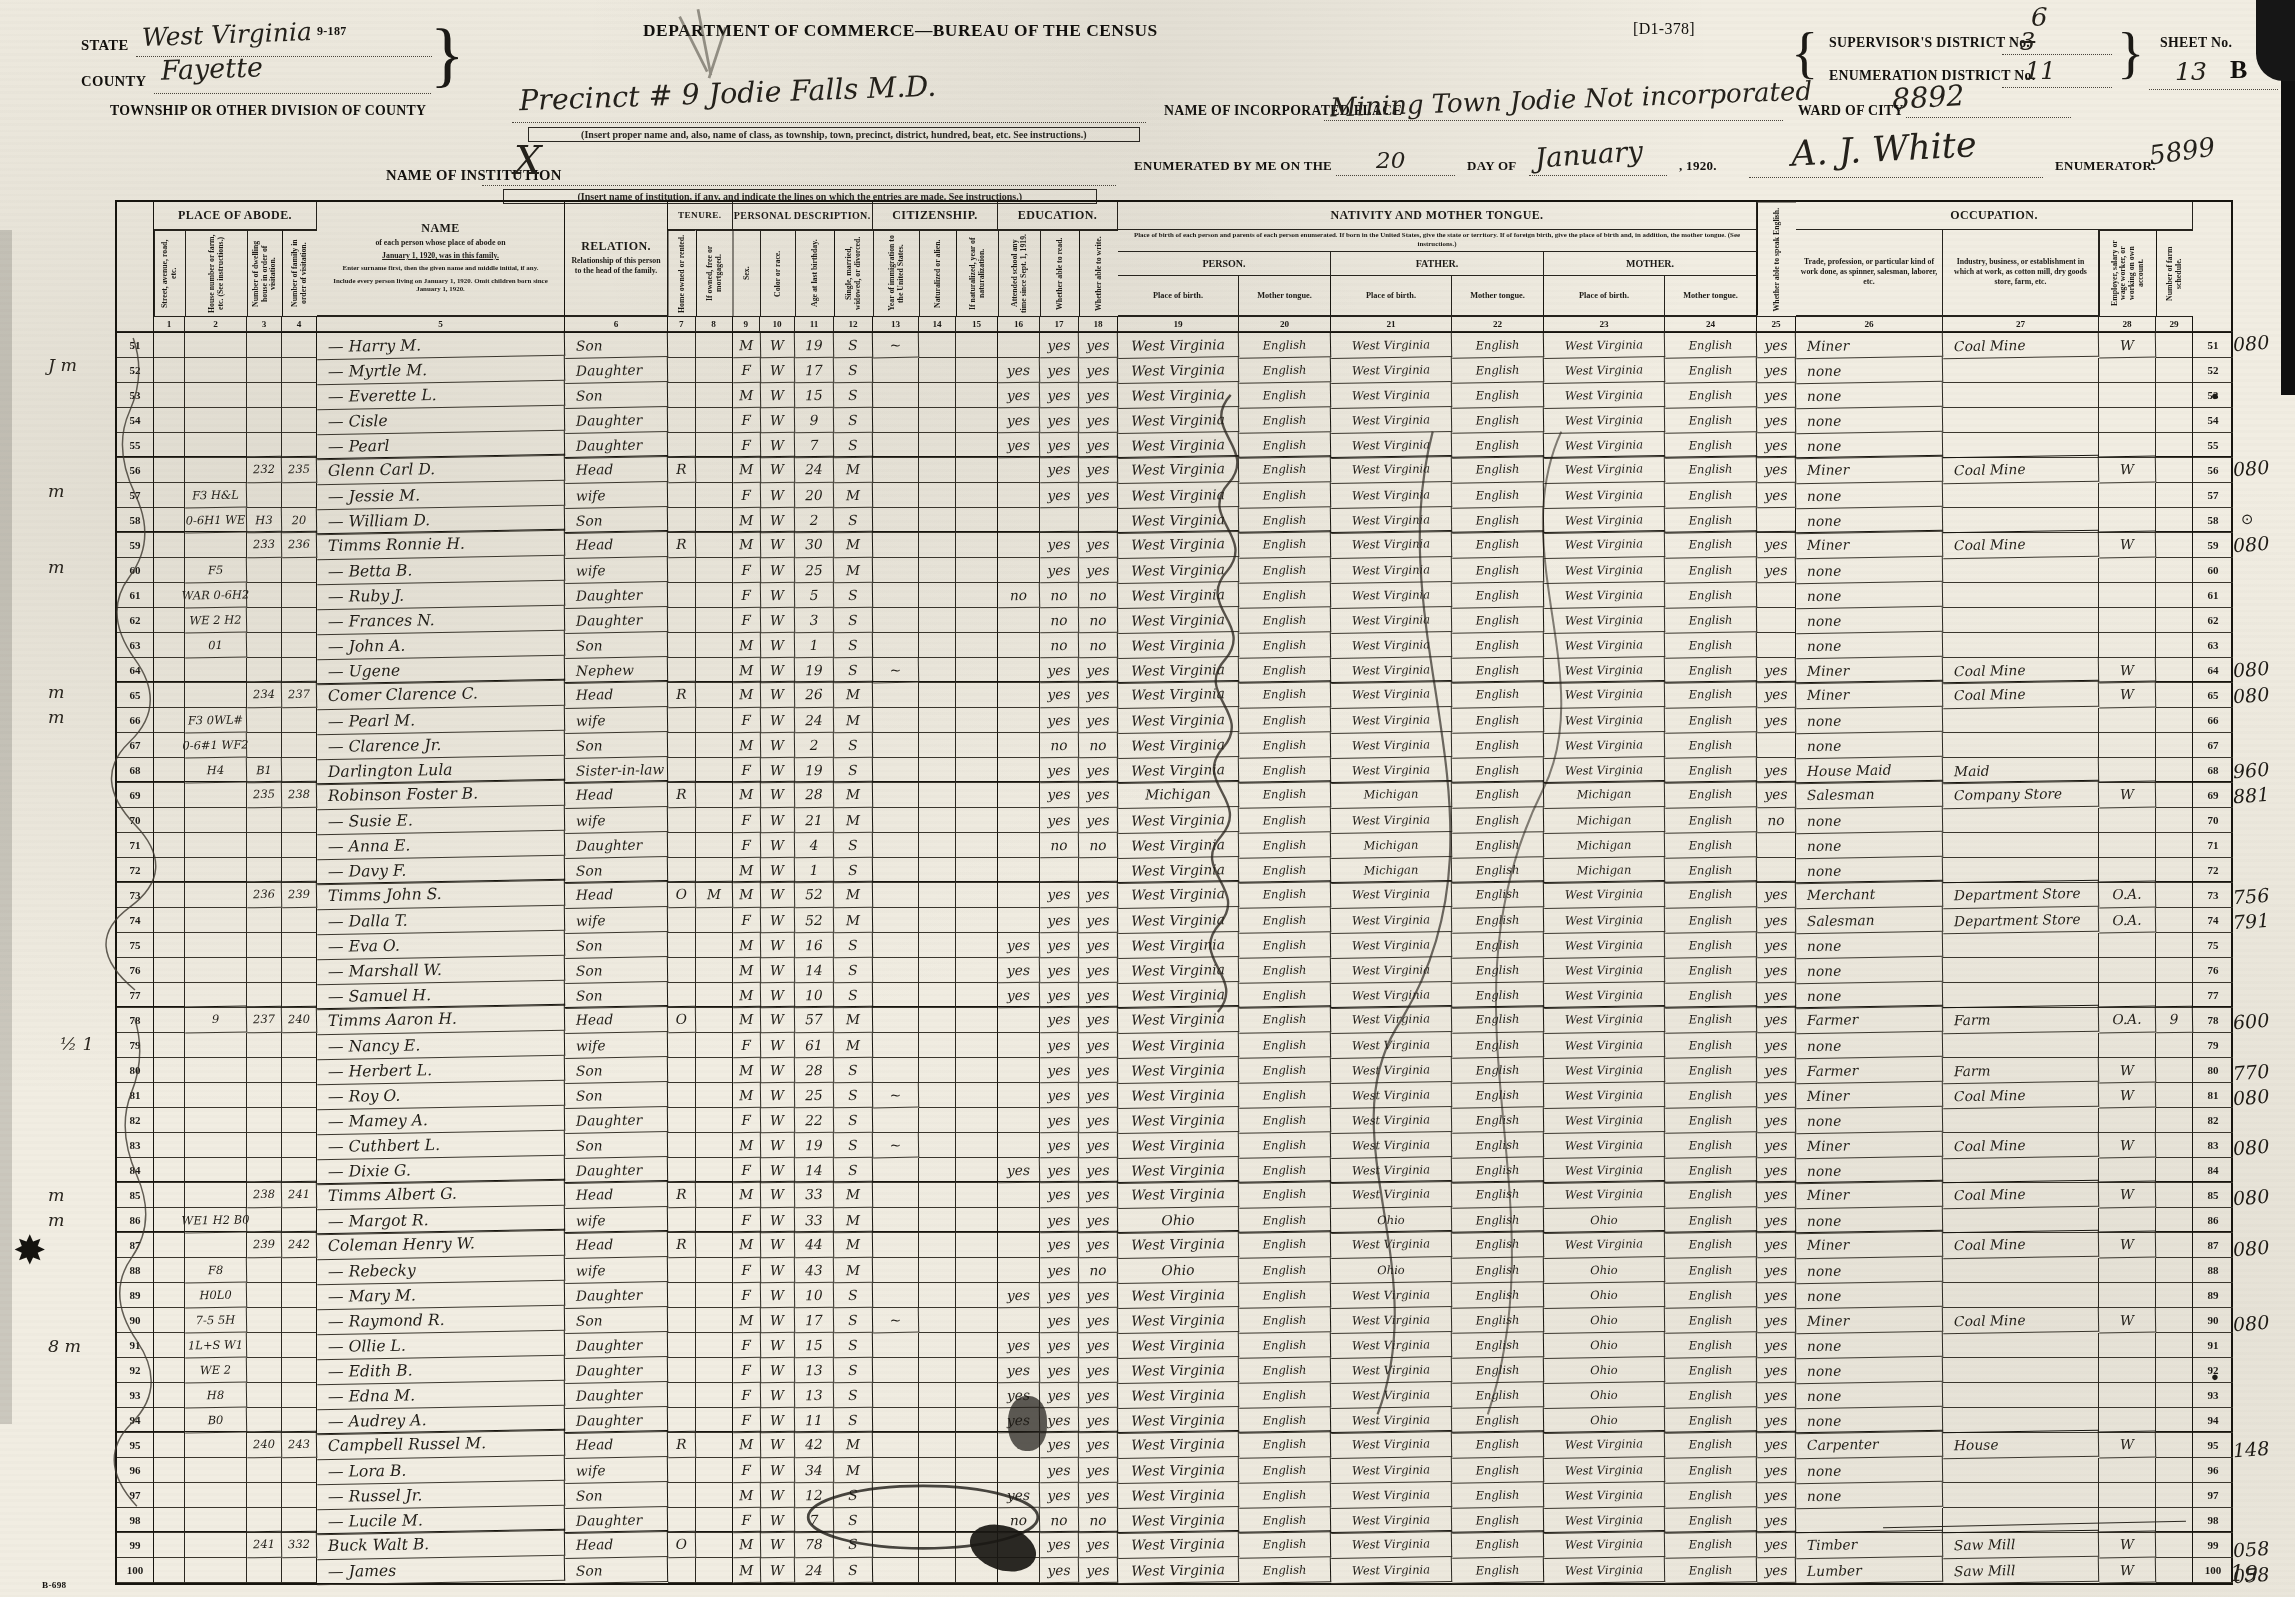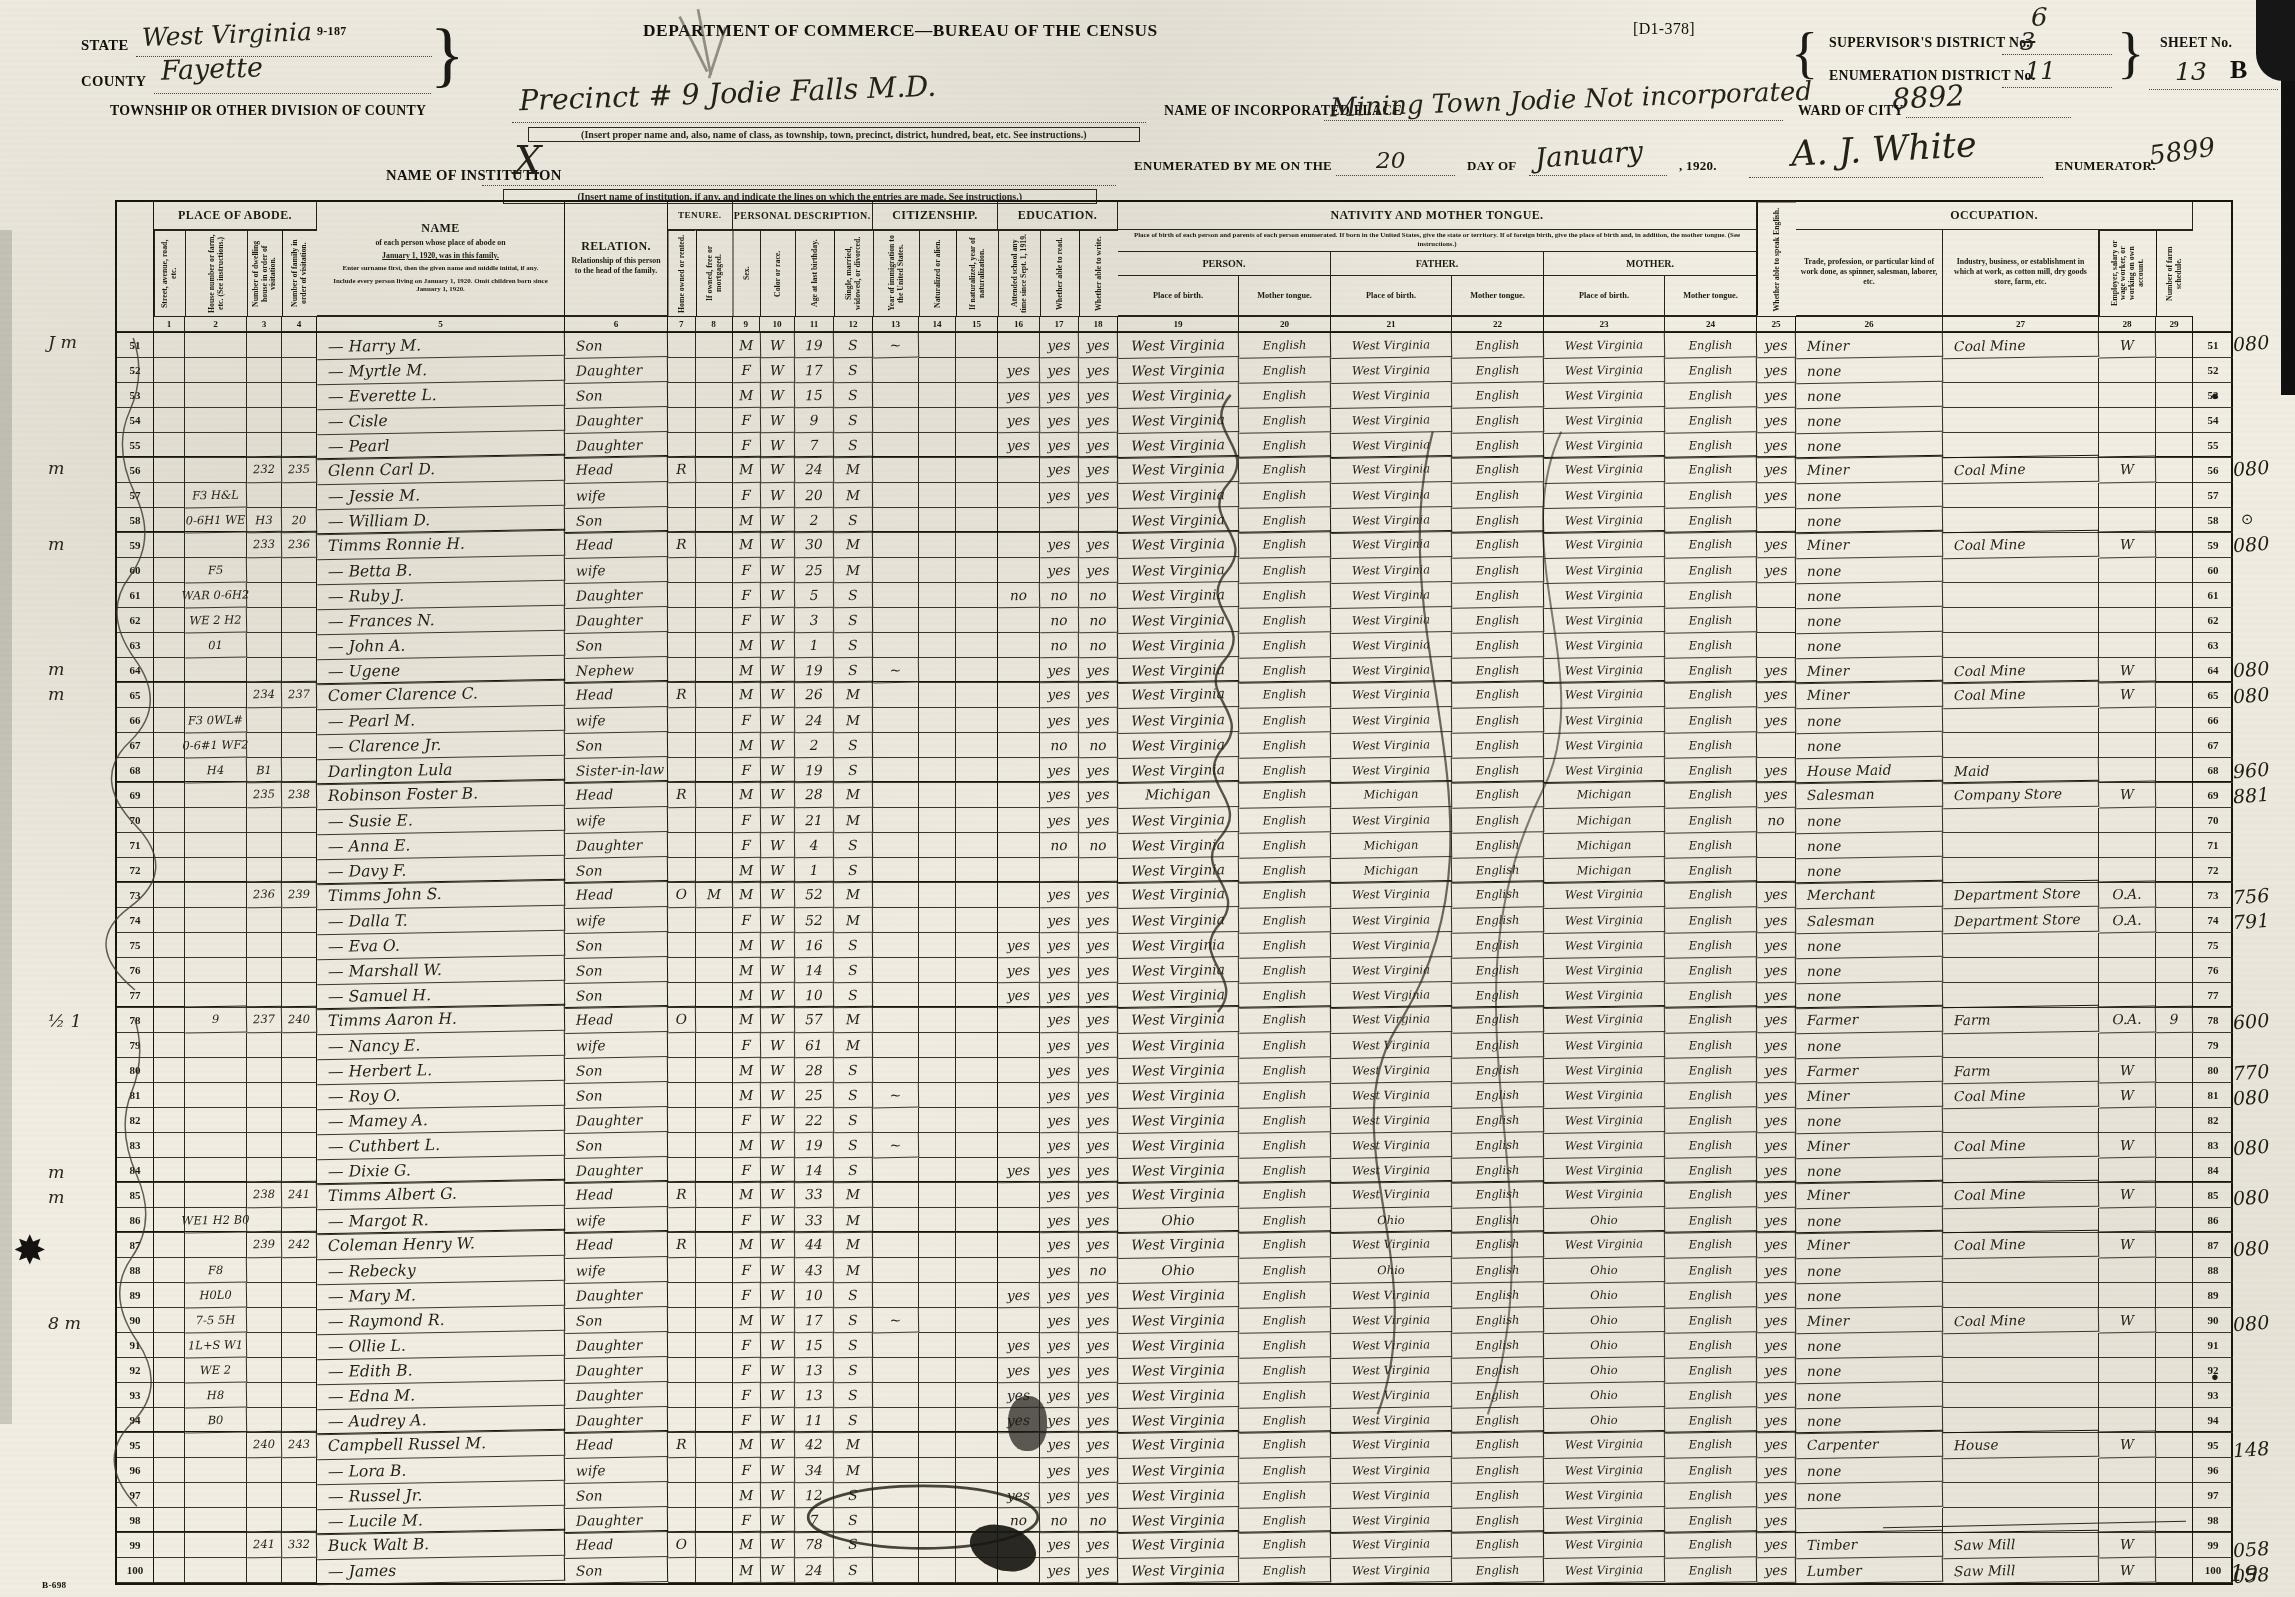--- a/index.html
+++ b/index.html
@@ -31,21 +31,21 @@
     grid-auto-rows:25px;}
   #tbody > div{border-right:0.9px solid #2c2922;border-bottom:0.9px solid #3a362d;display:flex;align-items:center;justify-content:center;overflow:visible;white-space:nowrap;}
   #tbody .hb{border-right-width:1.8px;border-right-color:#17150f;}
   #tbody .famtop{border-top:1.8px solid #17150f;margin-top:-1.8px;}
   #tbody .ln{font-size:11px;font-weight:bold;font-family:"Liberation Serif",serif;}
   #tbody .hwc{font-family:"DejaVu Serif",serif;font-style:italic;font-size:13.8px;color:#211e18;transform:rotate(-1deg);}
   #tbody .lft{justify-content:flex-start;padding-left:11px;}
   #tbody .sm{font-size:11.5px;}
   #tbody .nm{font-size:15.6px;}
   .code{position:absolute;font-family:"DejaVu Serif",serif;font-style:italic;font-size:19px;color:#1d1a15;transform:rotate(-4deg);}
-  .mmark{position:absolute;font-family:"DejaVu Serif",serif;font-style:italic;font-size:17.4px;color:#2a261f;}
+  .mmark{position:absolute;font-family:"DejaVu Serif",serif;font-style:italic;font-size:17.4px;color:#2a261f;margin-top:23px;}
   svg{position:absolute;left:0;top:0;pointer-events:none;}
 </style>
 </head>
 <body>
 
 <div id="sheet">
 
   <div class="abs plabel" style="left:317px;top:24px;font-size:12px;">9-187</div>
   <div class="abs plabel" style="left:643px;top:20px;width:1010px;text-align:left;font-size:17.4px;letter-spacing:0.5px;">DEPARTMENT OF COMMERCE—BUREAU OF THE CENSUS</div>
   <div class="abs plabel" style="left:1633px;top:20px;font-size:16px;font-weight:normal;">[D1-378]</div>
@@ -1770,21 +1770,21 @@
       <div class="abs" style="left: 2211px; top: 1369px; font-size: 13px;">●</div>
       <div class="code" style="left: 2233px; top: 1438px;">148</div>
       <div class="abs" style="left: 1883px; top: 1524px; width: 303px; border-top: 1.8px solid rgb(42, 38, 31); transform: rotate(-1.2deg);"></div>
       <div class="code" style="left: 2233px; top: 1538px;">058</div>
       <div class="code" style="left: 2233px; top: 1564px;">058</div>
       <div class="mmark" style="left: 48px; top: 332px;">J m</div>
       <div class="mmark" style="left: 48px; top: 458px;">m</div>
       <div class="mmark" style="left: 48px; top: 534px;">m</div>
       <div class="mmark" style="left: 48px; top: 659px;">m</div>
       <div class="mmark" style="left: 48px; top: 684px;">m</div>
-      <div class="mmark" style="left: 48px; top: 1011px; text-align: center;">½ 1</div>
+      <div class="mmark" style="left: 60px; top: 1011px; text-align: center;">½ 1</div>
       <div class="mmark" style="left: 48px; top: 1162px;">m</div>
       <div class="mmark" style="left: 48px; top: 1187px;">m</div>
       <div class="mmark" style="left: 48px; top: 1313px;">8 m</div>
     </div>
 
   <svg width="2296" height="1598" viewBox="0 0 2500 1740">
     <path d="M1340 430 c-34 38 30 58 -2 96 c-34 38 30 58 -2 96 c-34 38 30 58 -2 96 c-34 38 30 58 -2 96 c-34 38 30 58 -2 96 c-34 38 30 58 -2 96 c-34 38 30 58 -2 96" stroke="#241f18" stroke-width="2.6" fill="none" opacity="0.75"></path>
     <path d="M1560 470 C1500 700 1660 900 1520 1120 C1450 1240 1560 1380 1500 1540" stroke="#241f18" stroke-width="2.4" fill="none" opacity="0.65"></path>
     <path d="M1620 1540 C1700 1300 1560 1100 1680 860 C1740 740 1640 600 1700 470" stroke="#241f18" stroke-width="2.2" fill="none" opacity="0.55"></path>
     <ellipse cx="1005" cy="1652" rx="125" ry="34" stroke="#1d1a15" stroke-width="3" fill="none" opacity="0.8"></ellipse>

